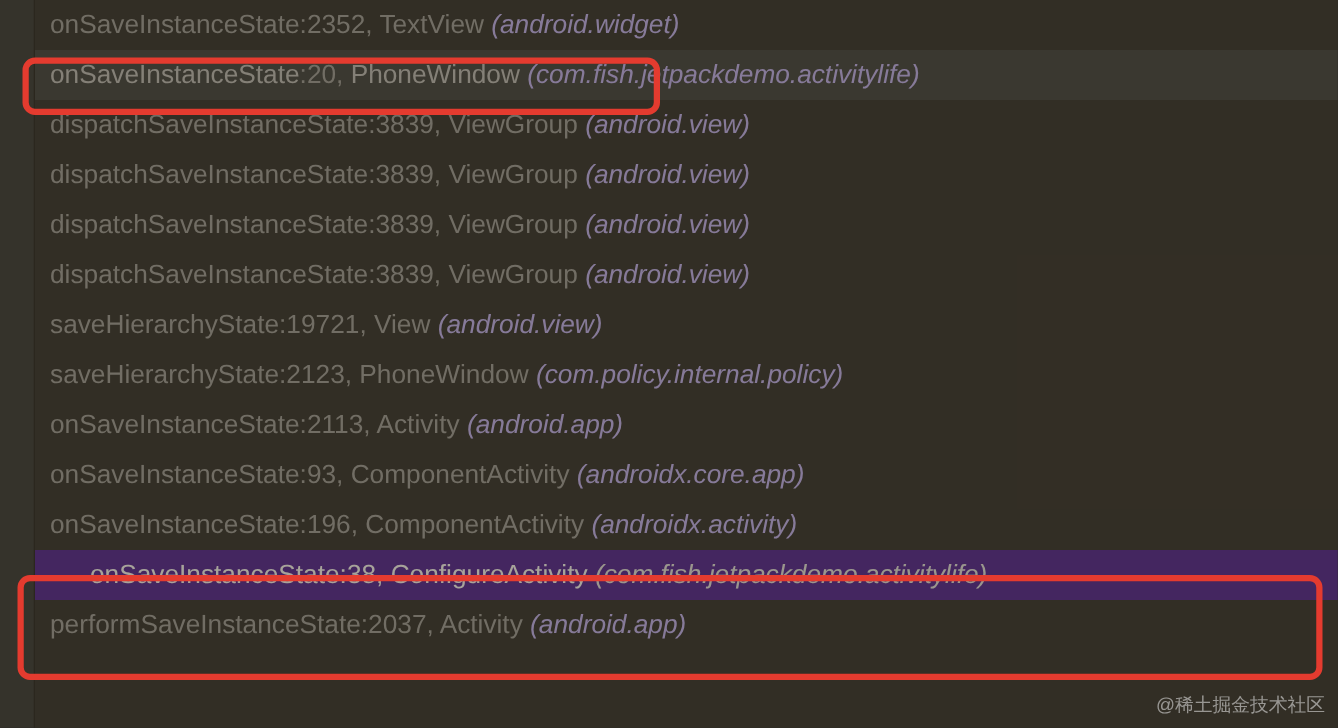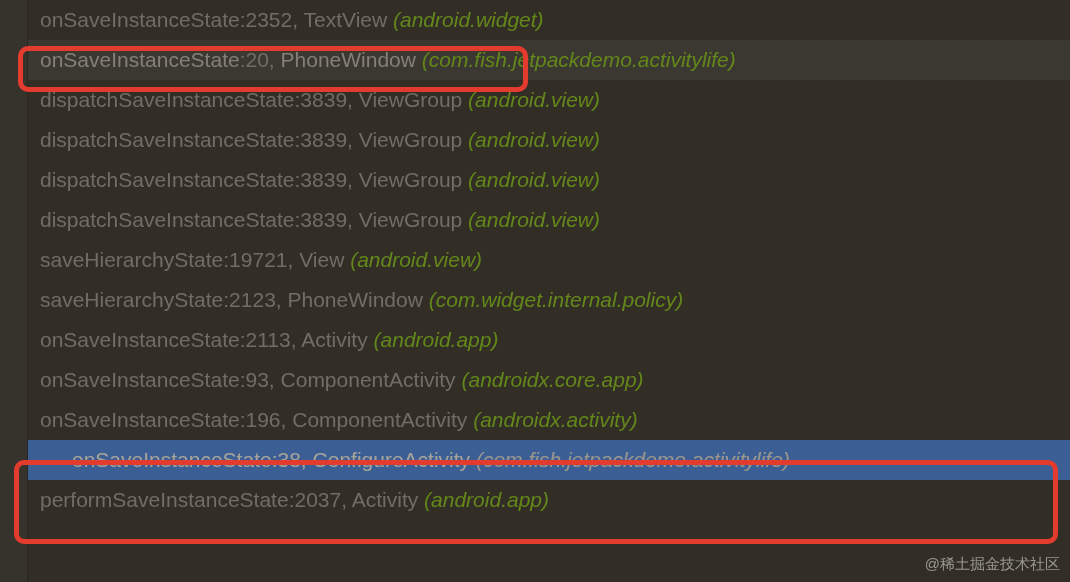--- a/index.html
+++ b/index.html
@@ -37,28 +37,28 @@
     line-height: 40px;
     padding-left: 12px;
     white-space: nowrap;
     color: #9d9d9d;
     position: relative;
   }
   .row.highlight {
     background: #3a3d3f;
   }
   .row.selected {
-    background: #3b82f6;
+    background: #4c1d95;
     color: #ffffff;
     padding-left: 44px;
   }
   .row.selected .pkg { color: #e8e8e8; }
   .method { }
   .class { }
-  .pkg { font-style: italic; color: #84cc16; }
+  .pkg { font-style: italic; color: #c4b5fd; }
   .row.highlight .method,
   .row.highlight .class { color: #bfbfbf; }
   .watermark {
     position: absolute;
     right: 10px;
     bottom: 8px;
     color: rgba(220,220,220,0.6);
     font-size: 15px;
     z-index: 10;
     font-family: Arial, sans-serif;
@@ -89,21 +89,21 @@
 <div class="gutter"></div>
 
 <div class="list" id="list">
     <div class="row"><span class="method">onSaveInstanceState</span>:<span>2352</span>, <span class="class">TextView</span> <span class="pkg">(<span>android.widget</span>)</span></div>
     <div class="row highlight"><span class="method">onSaveInstanceState</span>:<span>20</span>, <span class="class">PhoneWindow</span> <span class="pkg">(<span>com.fish.jetpackdemo.activitylife</span>)</span></div>
     <div class="row"><span class="method">dispatchSaveInstanceState</span>:<span>3839</span>, <span class="class">ViewGroup</span> <span class="pkg">(<span>android.view</span>)</span></div>
     <div class="row"><span class="method">dispatchSaveInstanceState</span>:<span>3839</span>, <span class="class">ViewGroup</span> <span class="pkg">(<span>android.view</span>)</span></div>
     <div class="row"><span class="method">dispatchSaveInstanceState</span>:<span>3839</span>, <span class="class">ViewGroup</span> <span class="pkg">(<span>android.view</span>)</span></div>
     <div class="row"><span class="method">dispatchSaveInstanceState</span>:<span>3839</span>, <span class="class">ViewGroup</span> <span class="pkg">(<span>android.view</span>)</span></div>
     <div class="row"><span class="method">saveHierarchyState</span>:<span>19721</span>, <span class="class">View</span> <span class="pkg">(<span>android.view</span>)</span></div>
-    <div class="row"><span class="method">saveHierarchyState</span>:<span>2123</span>, <span class="class">PhoneWindow</span> <span class="pkg">(<span>com.widget.internal.policy</span>)</span></div>
+    <div class="row"><span class="method">saveHierarchyState</span>:<span>2123</span>, <span class="class">PhoneWindow</span> <span class="pkg">(<span>com.policy.internal.policy</span>)</span></div>
     <div class="row"><span class="method">onSaveInstanceState</span>:<span>2113</span>, <span class="class">Activity</span> <span class="pkg">(<span>android.app</span>)</span></div>
     <div class="row"><span class="method">onSaveInstanceState</span>:<span>93</span>, <span class="class">ComponentActivity</span> <span class="pkg">(<span>androidx.core.app</span>)</span></div>
     <div class="row"><span class="method">onSaveInstanceState</span>:<span>196</span>, <span class="class">ComponentActivity</span> <span class="pkg">(<span>androidx.activity</span>)</span></div>
     <div class="row selected"><span class="method">onSaveInstanceState</span>:<span>38</span>, <span class="class">ConfigureActivity</span> <span class="pkg">(<span>com.fish.jetpackdemo.activitylife</span>)</span></div>
     <div class="row"><span class="method">performSaveInstanceState</span>:<span>2037</span>, <span class="class">Activity</span> <span class="pkg">(<span>android.app</span>)</span></div>
   </div>
 
 <div class="annot top"></div>
 <div class="annot bottom"></div>
 

